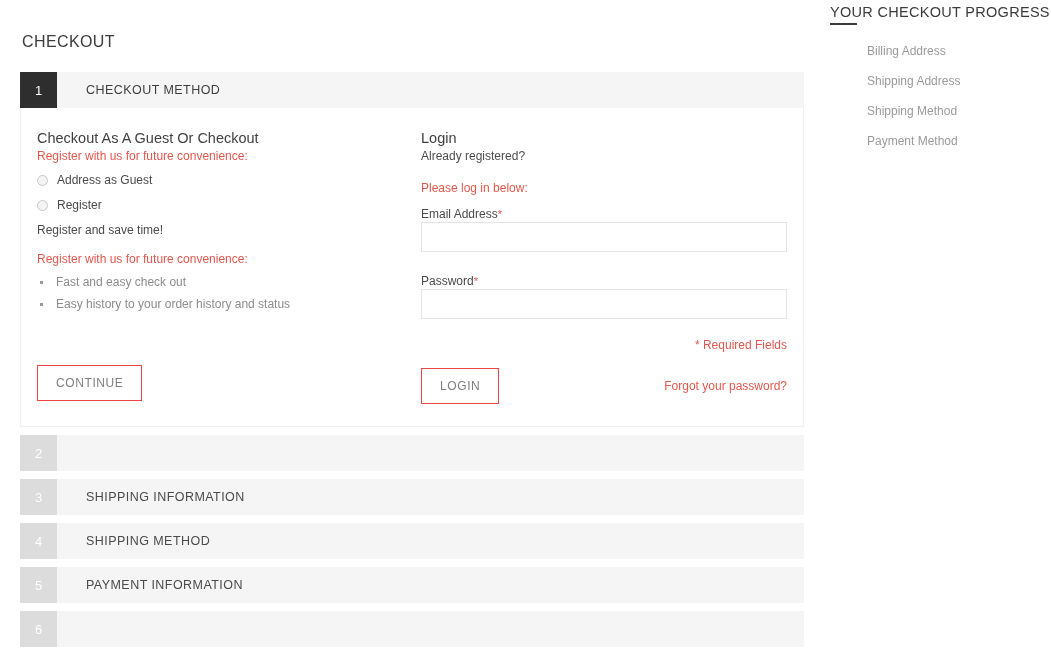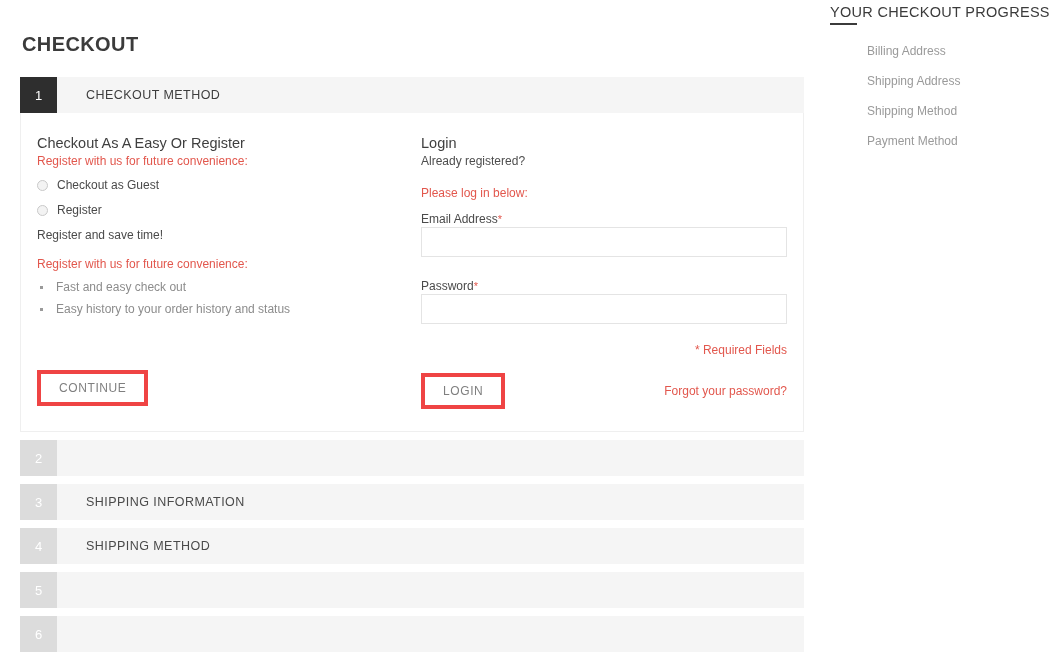--- a/index.html
+++ b/index.html
@@ -23,24 +23,24 @@
 
   
   #main-col {
     position: absolute;
     left: 20px;
     top: 0;
     width: 784px;
   }
 
   .page-title {
-    font-size: 20px;
+    font-size: 16px;
     letter-spacing: 0.4px;
     color: #3b3b3b;
-    font-weight: 700;
+    font-weight: 400;
     margin: 0;
     padding: 33px 0 0 2px;
     text-transform: uppercase;
   }
 
   
   .accordion { margin-top: 21px; }
 
   .acc-section { margin-bottom: 8px; }
 
@@ -196,21 +196,21 @@
     margin-top: 16px;
   }
   .forgot-link {
     font-size: 12px;
     color: #e2574d;
     text-decoration: none;
   }
 
   
   .btn {
-    border: 4px solid #ef4444;
+    border: 1px solid #ef4444;
     background: #ffffff;
     color: #7f7f7f;
     font-family: "Liberation Sans", sans-serif;
     font-size: 12px;
     letter-spacing: 0.6px;
     text-transform: uppercase;
     height: 36px;
     padding: 0 18px;
     cursor: pointer;
     outline: none;
@@ -271,26 +271,26 @@
 
       <div class="acc-section">
         <div class="acc-head is-active">
           <div class="acc-num">1</div>
           <div class="acc-title">CHECKOUT METHOD</div>
         </div>
 
         <div class="acc-body">
 
           <div class="col-left">
-            <h2 class="blk-title">Checkout As A Easy Or Register</h2>
+            <h2 class="blk-title">Checkout As A Guest Or Checkout</h2>
             <p class="red-note tight">Register with us for future convenience:</p>
 
             <div class="radio-row">
               <span class="radio-mark"></span>
-              <span class="radio-label">Checkout as Guest</span>
+              <span class="radio-label">Address as Guest</span>
             </div>
 
             <div class="radio-row">
               <span class="radio-mark"></span>
               <span class="radio-label">Register</span>
             </div>
 
             <p class="plain-line">Register and save time!</p>
             <p class="red-note">Register with us for future convenience:</p>
 
@@ -344,20 +344,21 @@
       <div class="acc-section">
         <div class="acc-head">
           <div class="acc-num">4</div>
           <div class="acc-title">SHIPPING METHOD</div>
         </div>
       </div>
 
       <div class="acc-section">
         <div class="acc-head">
           <div class="acc-num">5</div>
+          <div class="acc-title">PAYMENT INFORMATION</div>
         </div>
       </div>
 
       <div class="acc-section">
         <div class="acc-head">
           <div class="acc-num">6</div>
         </div>
       </div>
 
     </div>

